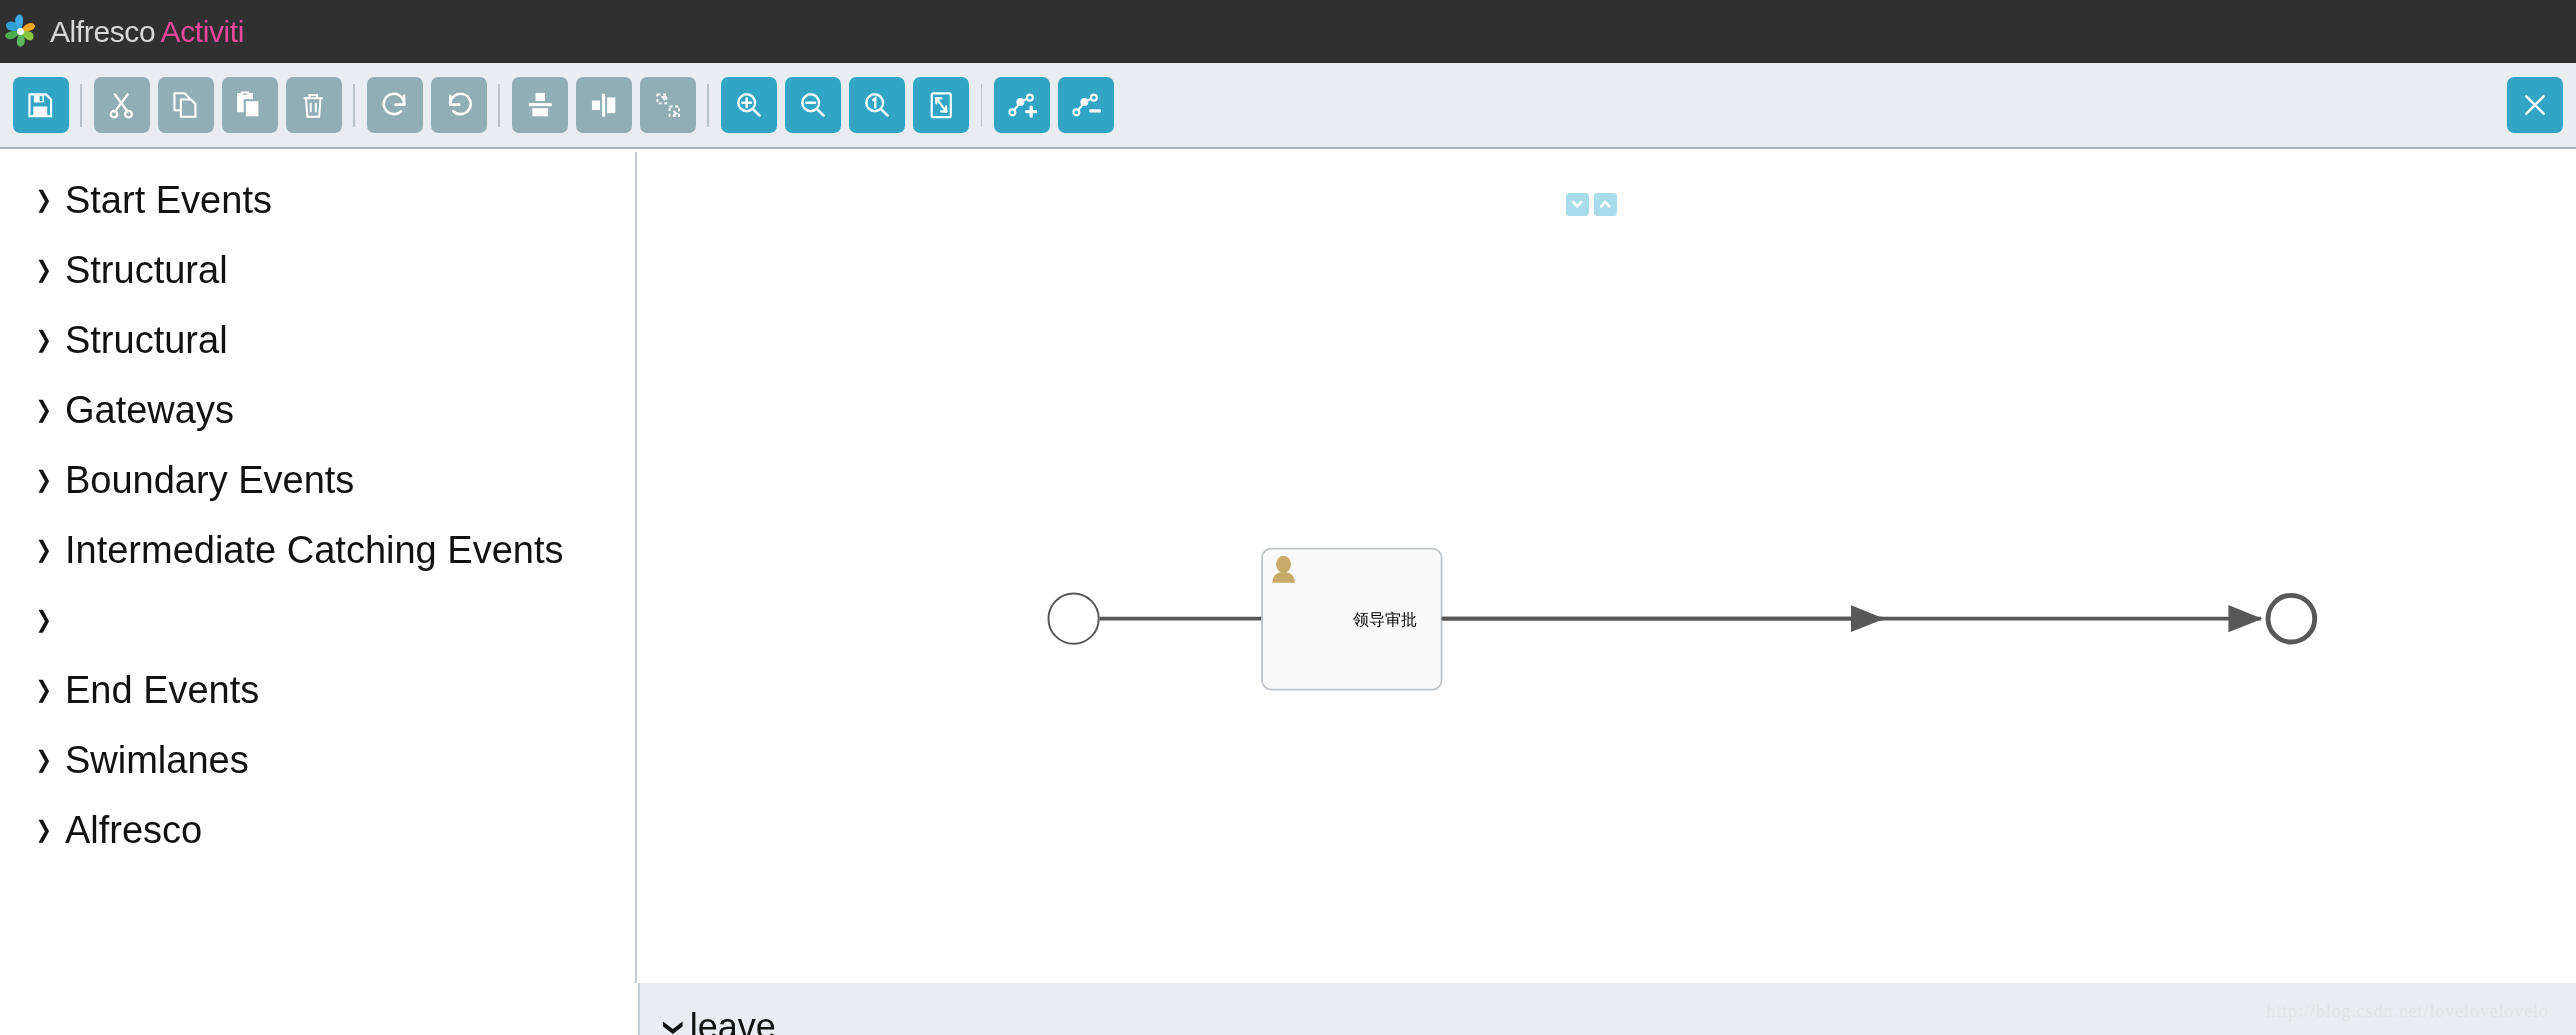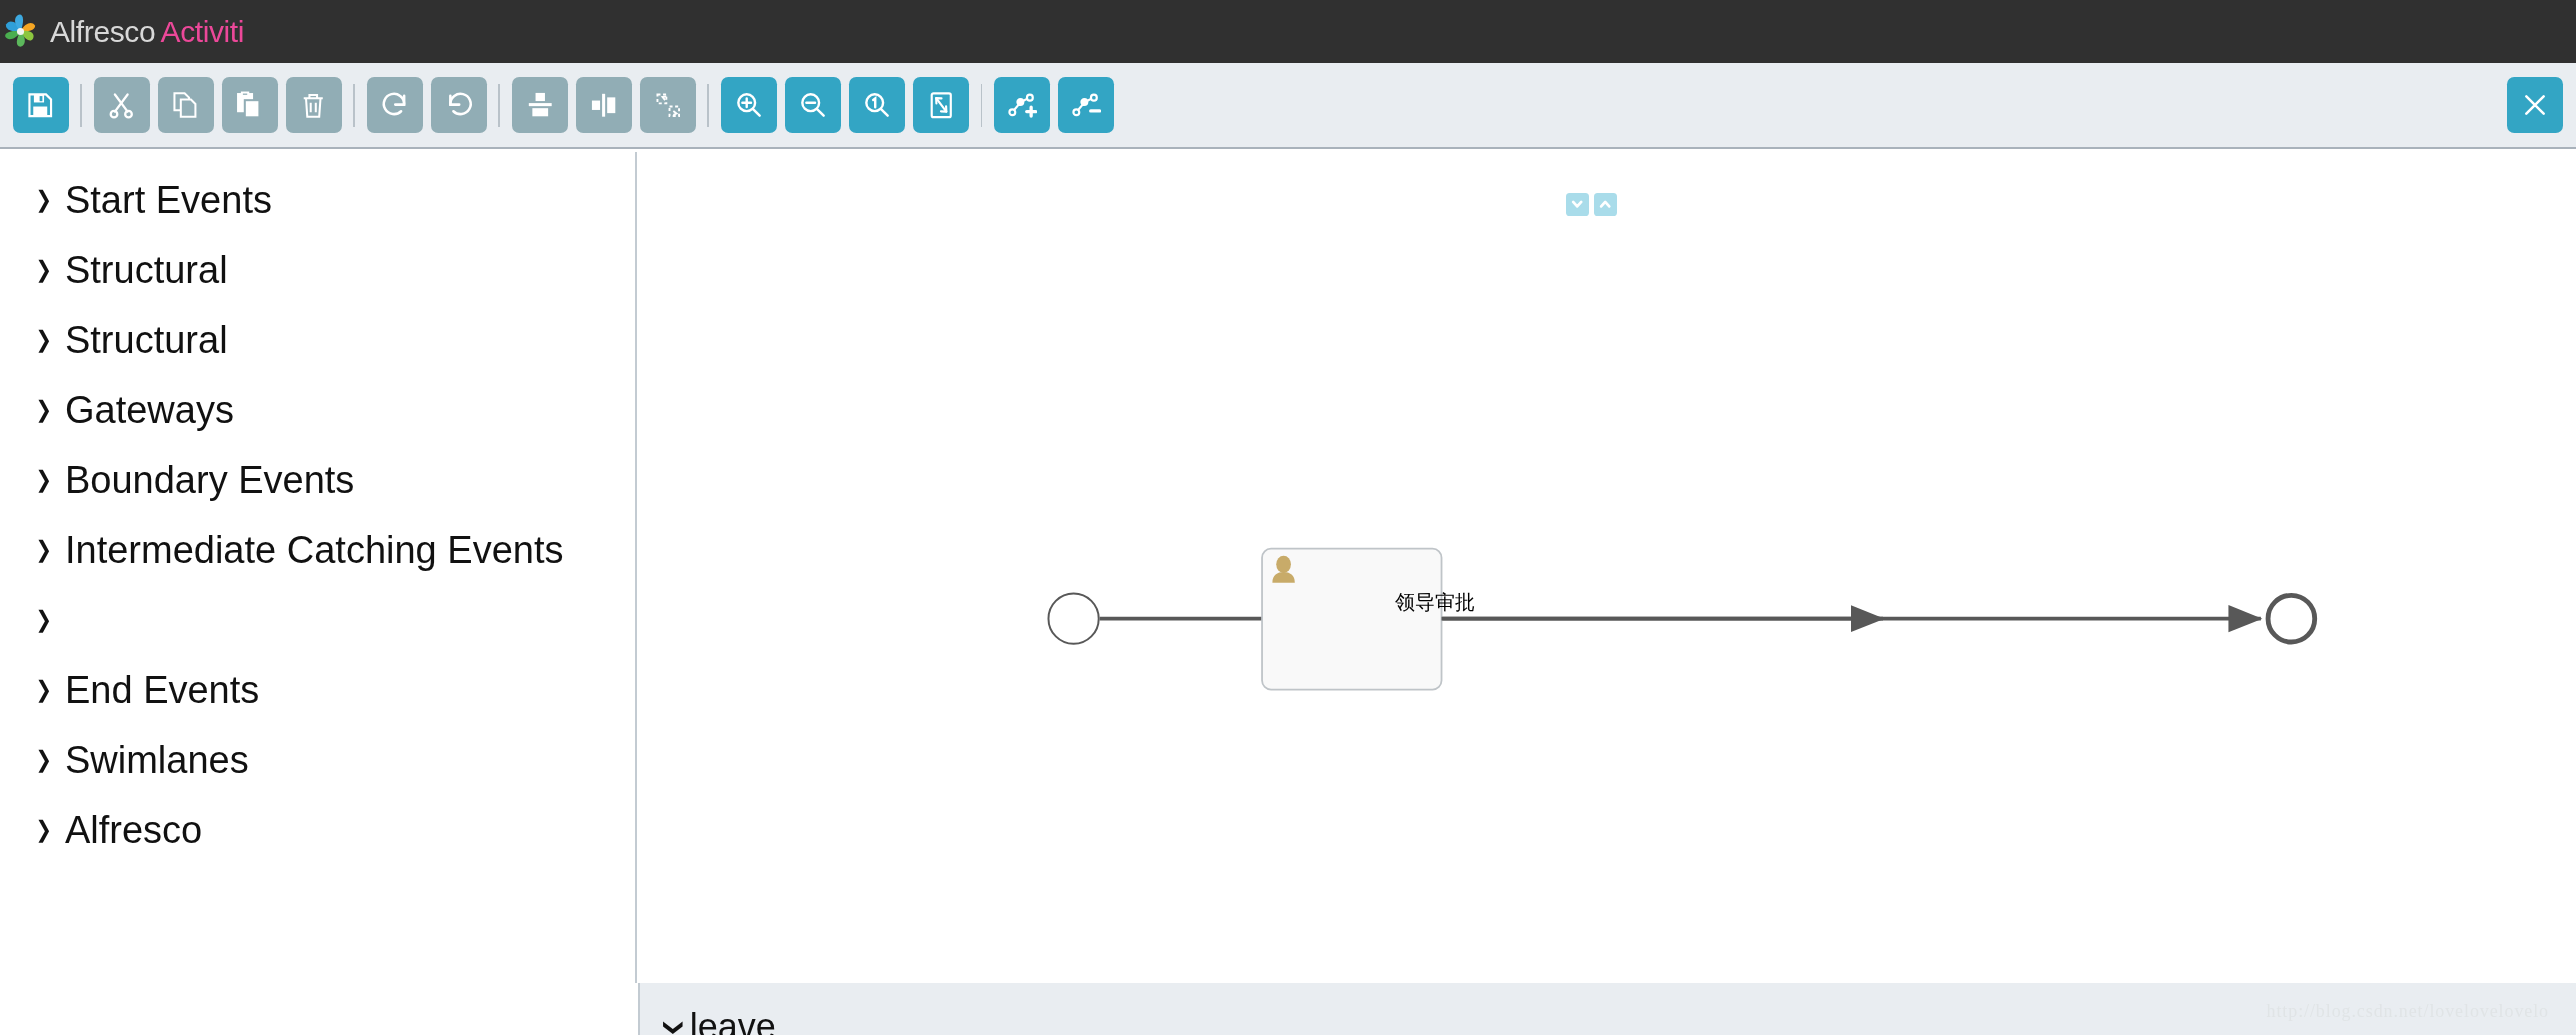--- a/index.html
+++ b/index.html
@@ -160,24 +160,24 @@
   }
 
   
   .bpmn {
     position: absolute;
     left: 0; top: 0;
   }
   .bpmn-label {
     position: absolute;
     left: 655px;
-    top: 437px;
+    top: 458px;
     width: 180px;
-    text-align: right;
-    font-size: 20px;
+    text-align: center;
+    font-size: 16px;
     color: #000;
     font-family: "DejaVu Sans", "Liberation Sans", sans-serif;
     pointer-events: none;
   }
 
   
   .bottom-panel {
     position: absolute;
     left: 640px;
     top: 983px;

